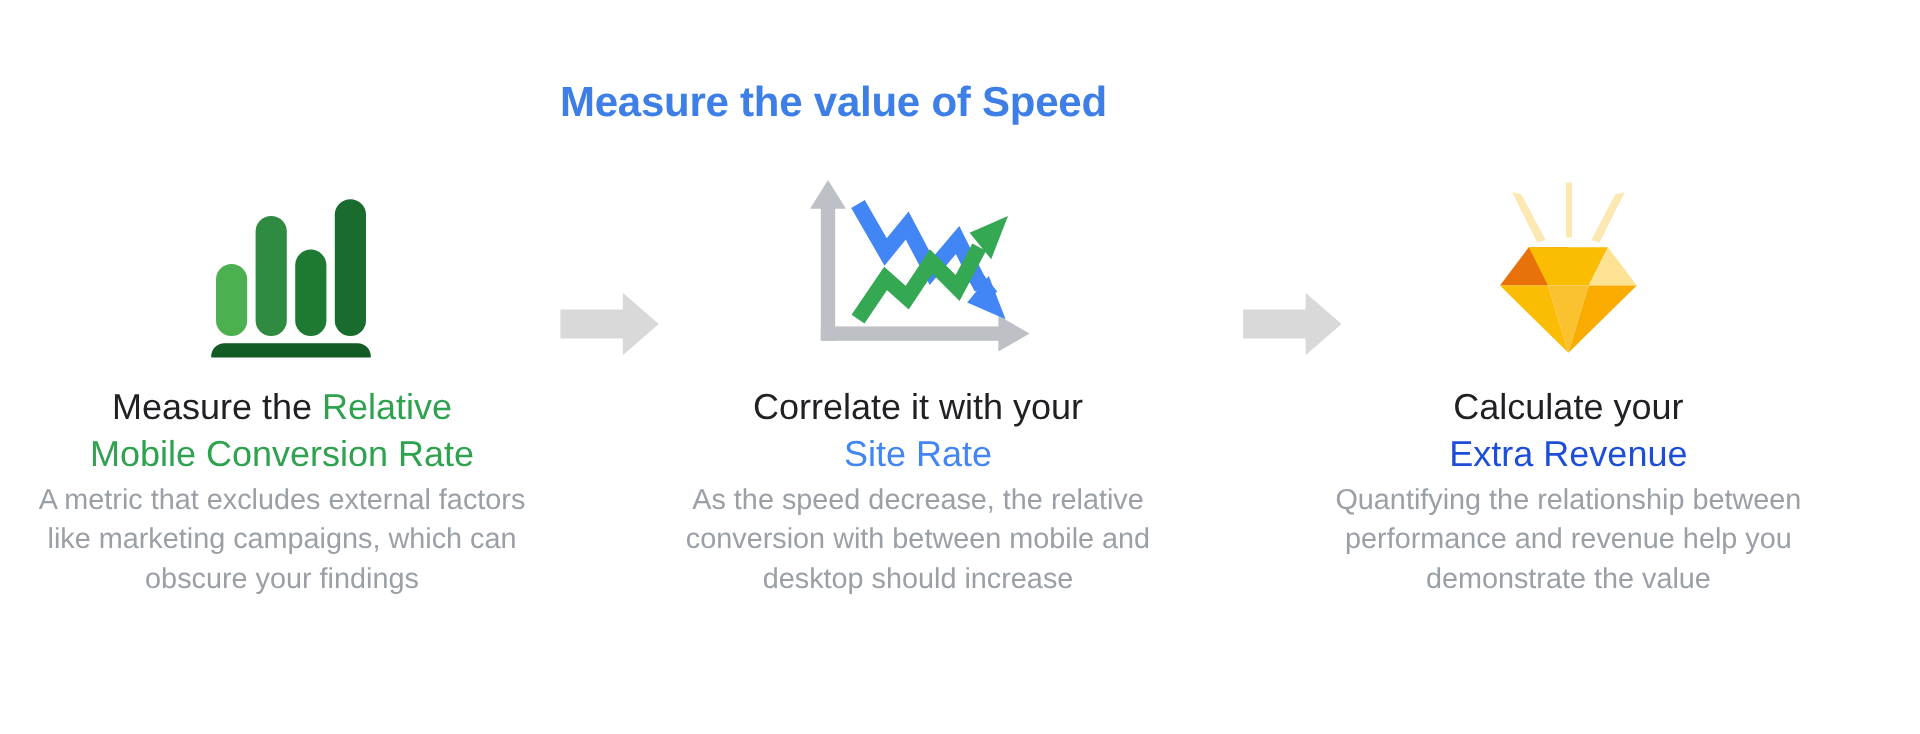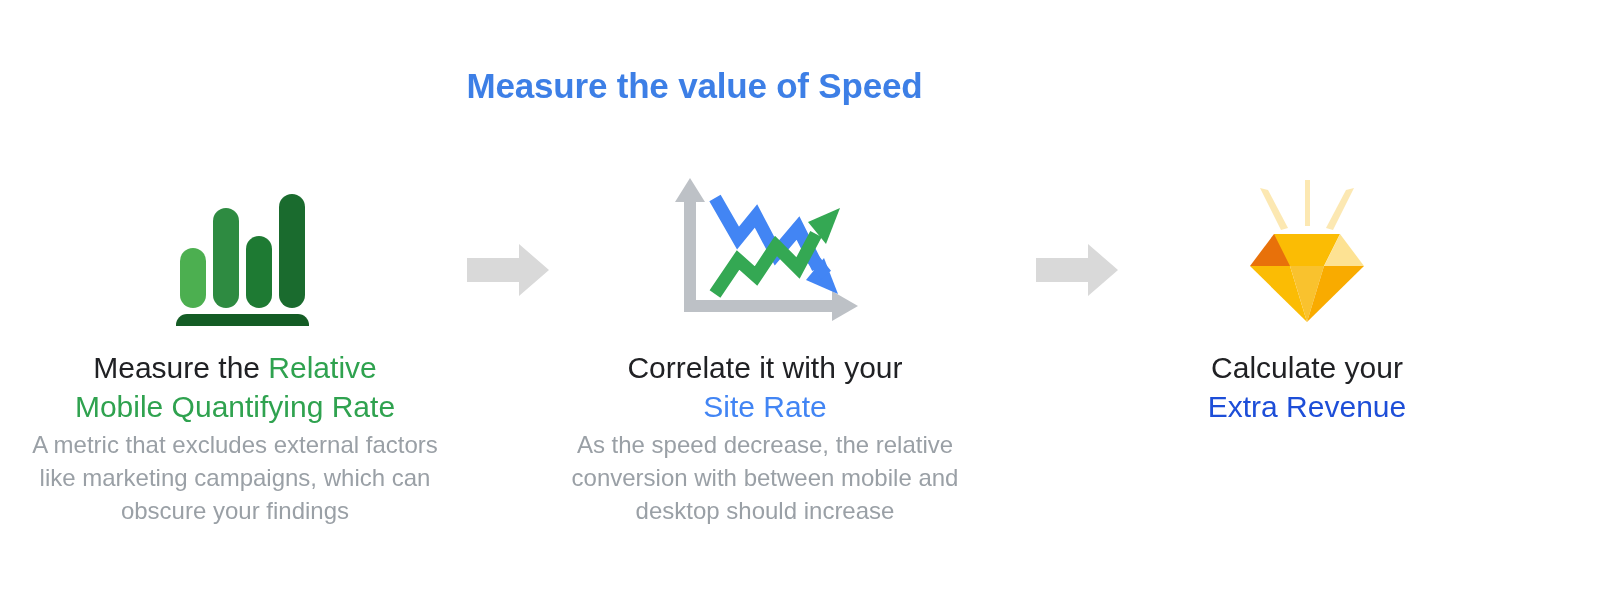--- a/index.html
+++ b/index.html
@@ -32,21 +32,21 @@
     text-align: center;
     font-size: 35px;
     font-weight: bold;
     color: #3d7fe6;
     letter-spacing: -0.2px;
   }
 
   
   .columns {
     position: absolute;
-    top: 176px;
+    top: 148px;
     left: 0;
     width: 1412px;
     height: 400px;
   }
 
   .col {
     position: absolute;
     top: 0;
     width: 470px;
     text-align: center;
@@ -104,21 +104,21 @@
         <svg width="150" height="140" viewBox="0 0 150 140">
           <rect x="20" y="62" width="26" height="60" rx="13" fill="#4caf50"></rect>
           <rect x="53" y="22" width="26" height="100" rx="13" fill="#2e8b41"></rect>
           <rect x="86" y="50" width="26" height="72" rx="13" fill="#1e7a33"></rect>
           <rect x="119" y="8" width="26" height="114" rx="13" fill="#1a6b2e"></rect>
           <rect x="16" y="128" width="133" height="22" rx="11" fill="#145c25"></rect>
         </svg>
       </div>
       <div class="heading">
         <span>Measure the </span><span class="accent-green">Relative</span><br>
-        <span class="accent-green">Mobile Quantifying Rate</span>
+        <span class="accent-green">Mobile Conversion Rate</span>
       </div>
       <div class="body-text">A metric that excludes external factors like marketing campaigns, which can obscure your findings</div>
     </div>
 
     <div class="col col-1">
       <div class="icon-wrap">
         <svg width="210" height="150" viewBox="0 0 210 150">
 
           <rect x="24" y="18" width="12" height="118" fill="#bdc1c6"></rect>
           <polygon points="30,2 45,26 15,26" fill="#bdc1c6"></polygon>
@@ -155,20 +155,21 @@
 
           <polygon points="28,90 68,90 85,146" fill="#fbbc04"></polygon>
           <polygon points="68,90 102,90 85,146" fill="#f9c22e"></polygon>
           <polygon points="102,90 142,90 85,146" fill="#f9ab00"></polygon>
         </svg>
       </div>
       <div class="heading">
         <span>Calculate your</span><br>
         <span class="accent-amber">Extra Revenue</span>
       </div>
+      <div class="body-text">Quantifying the relationship between performance and revenue help you demonstrate the value</div>
     </div>
 
   </div>
 
   <div class="connector connector-0">
     <svg width="90" height="60" viewBox="0 0 90 60">
       <polygon points="4,18 56,18 56,4 86,30 56,56 56,42 4,42" fill="#d9d9d9"></polygon>
     </svg>
   </div>
   <div class="connector connector-1">

